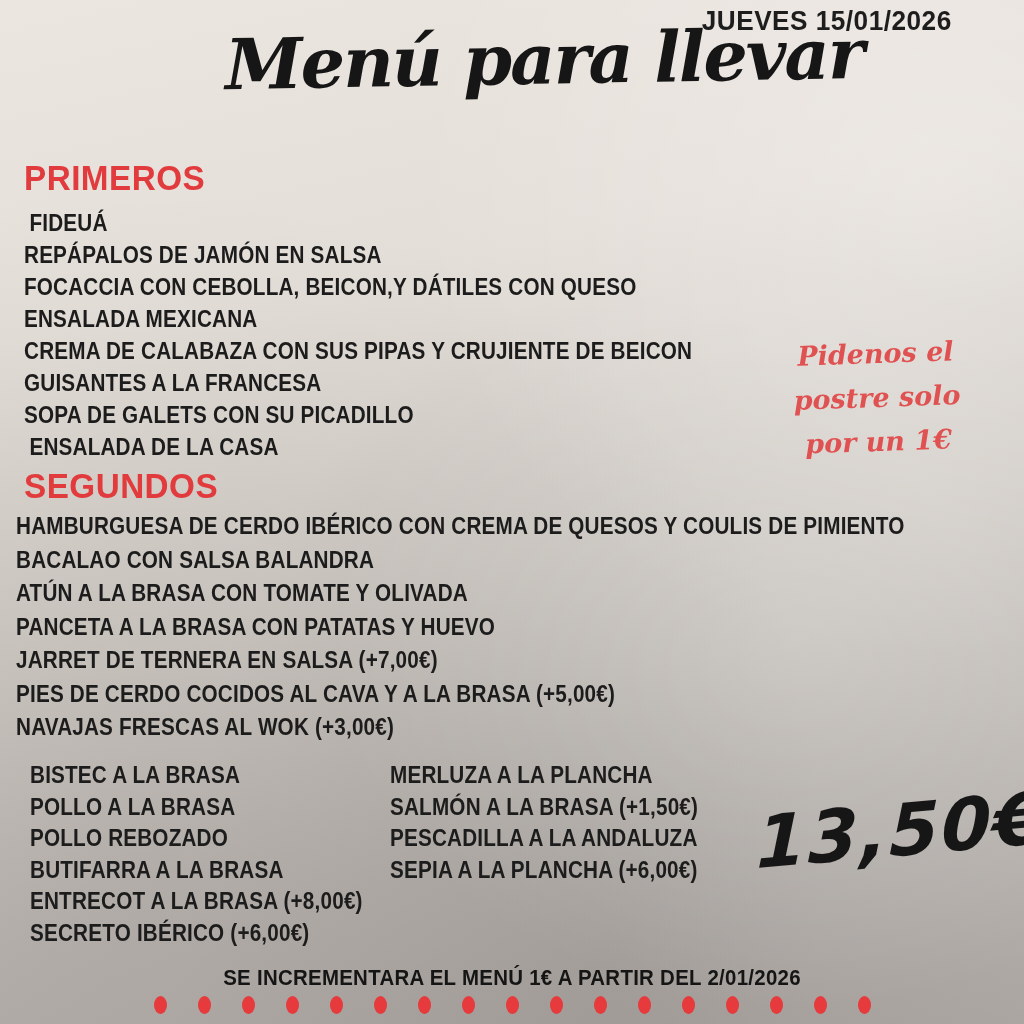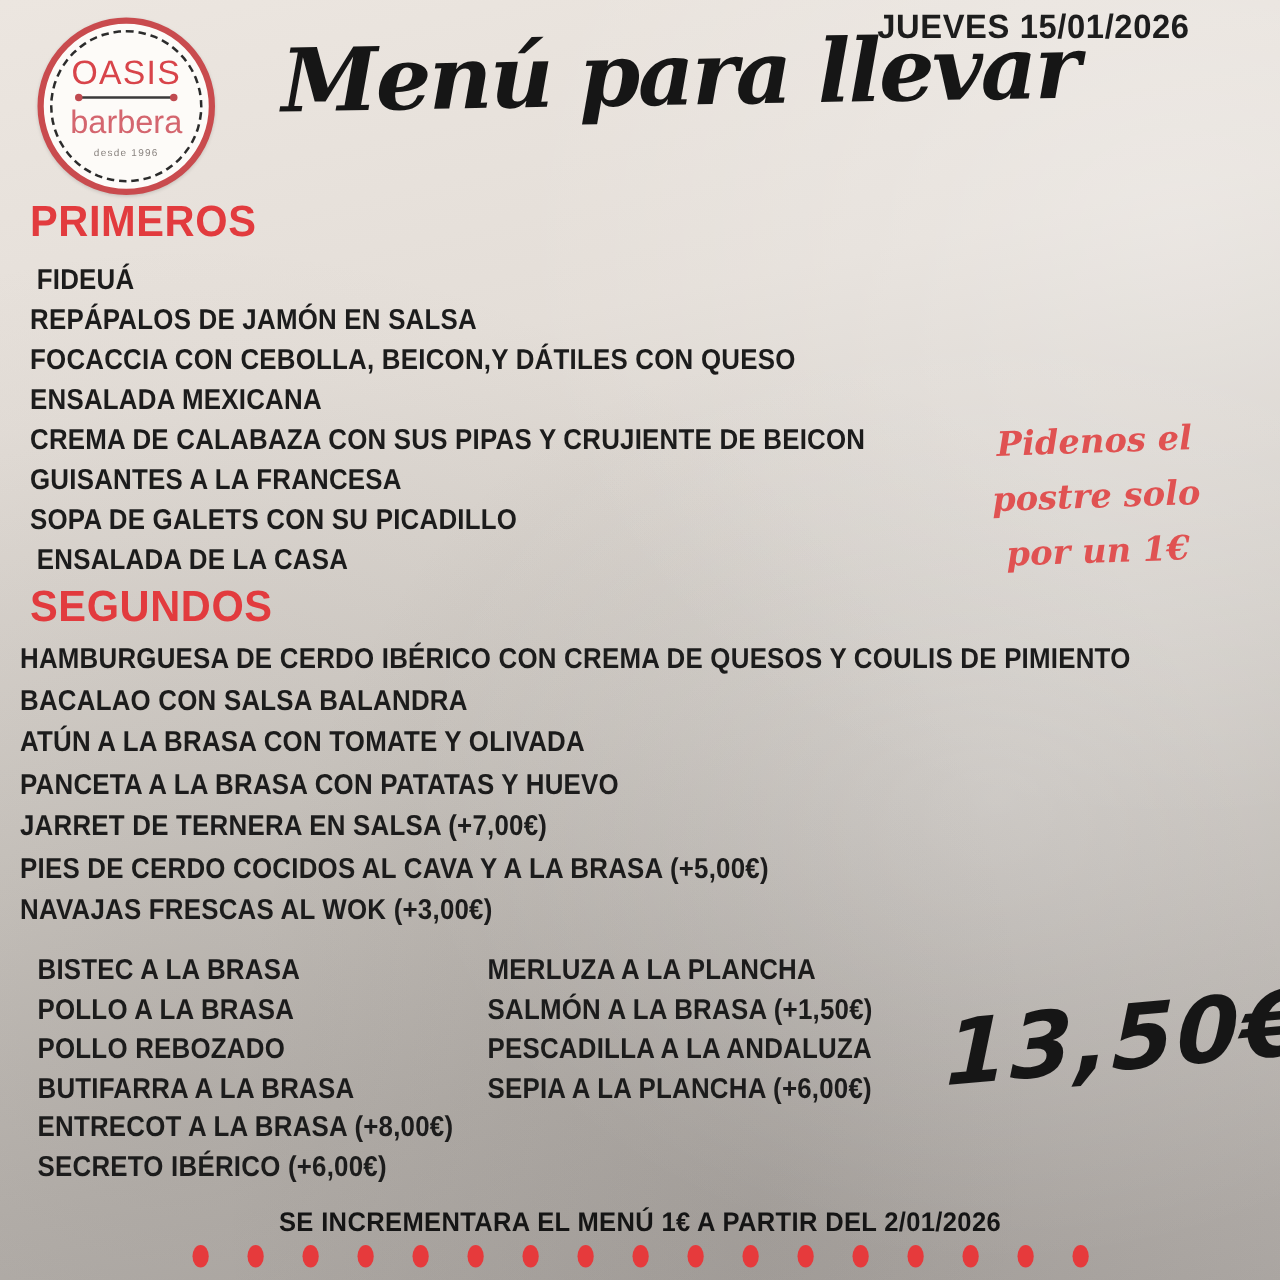--- a/index.html
+++ b/index.html
@@ -107,28 +107,20 @@
   .dot{
     width:13px;height:18px;border-radius:50%;
     background:#e63a3c;
   }
 </style>
 </head>
 <body>
 
 <div class="page">
 
-  <div class="logo">
-    <div class="logo-inner">
-      <div class="logo-name">OASIS</div>
-      <div class="logo-divider"></div>
-      <div class="logo-sub">barbera</div>
-      <div class="logo-tagline">desde 1996</div>
-    </div>
-  </div>
 
   <div class="page-title">Menú para llevar</div>
 
   <div class="date">JUEVES 15/01/2026</div>
 
   <div class="section-heading heading-primeros">PRIMEROS</div>
   <ul class="menu-list primeros-list">
       <li>FIDEUÁ</li>
       <li>REPÁPALOS DE JAMÓN EN SALSA</li>
       <li>FOCACCIA CON CEBOLLA, BEICON,Y DÁTILES CON QUESO</li>

